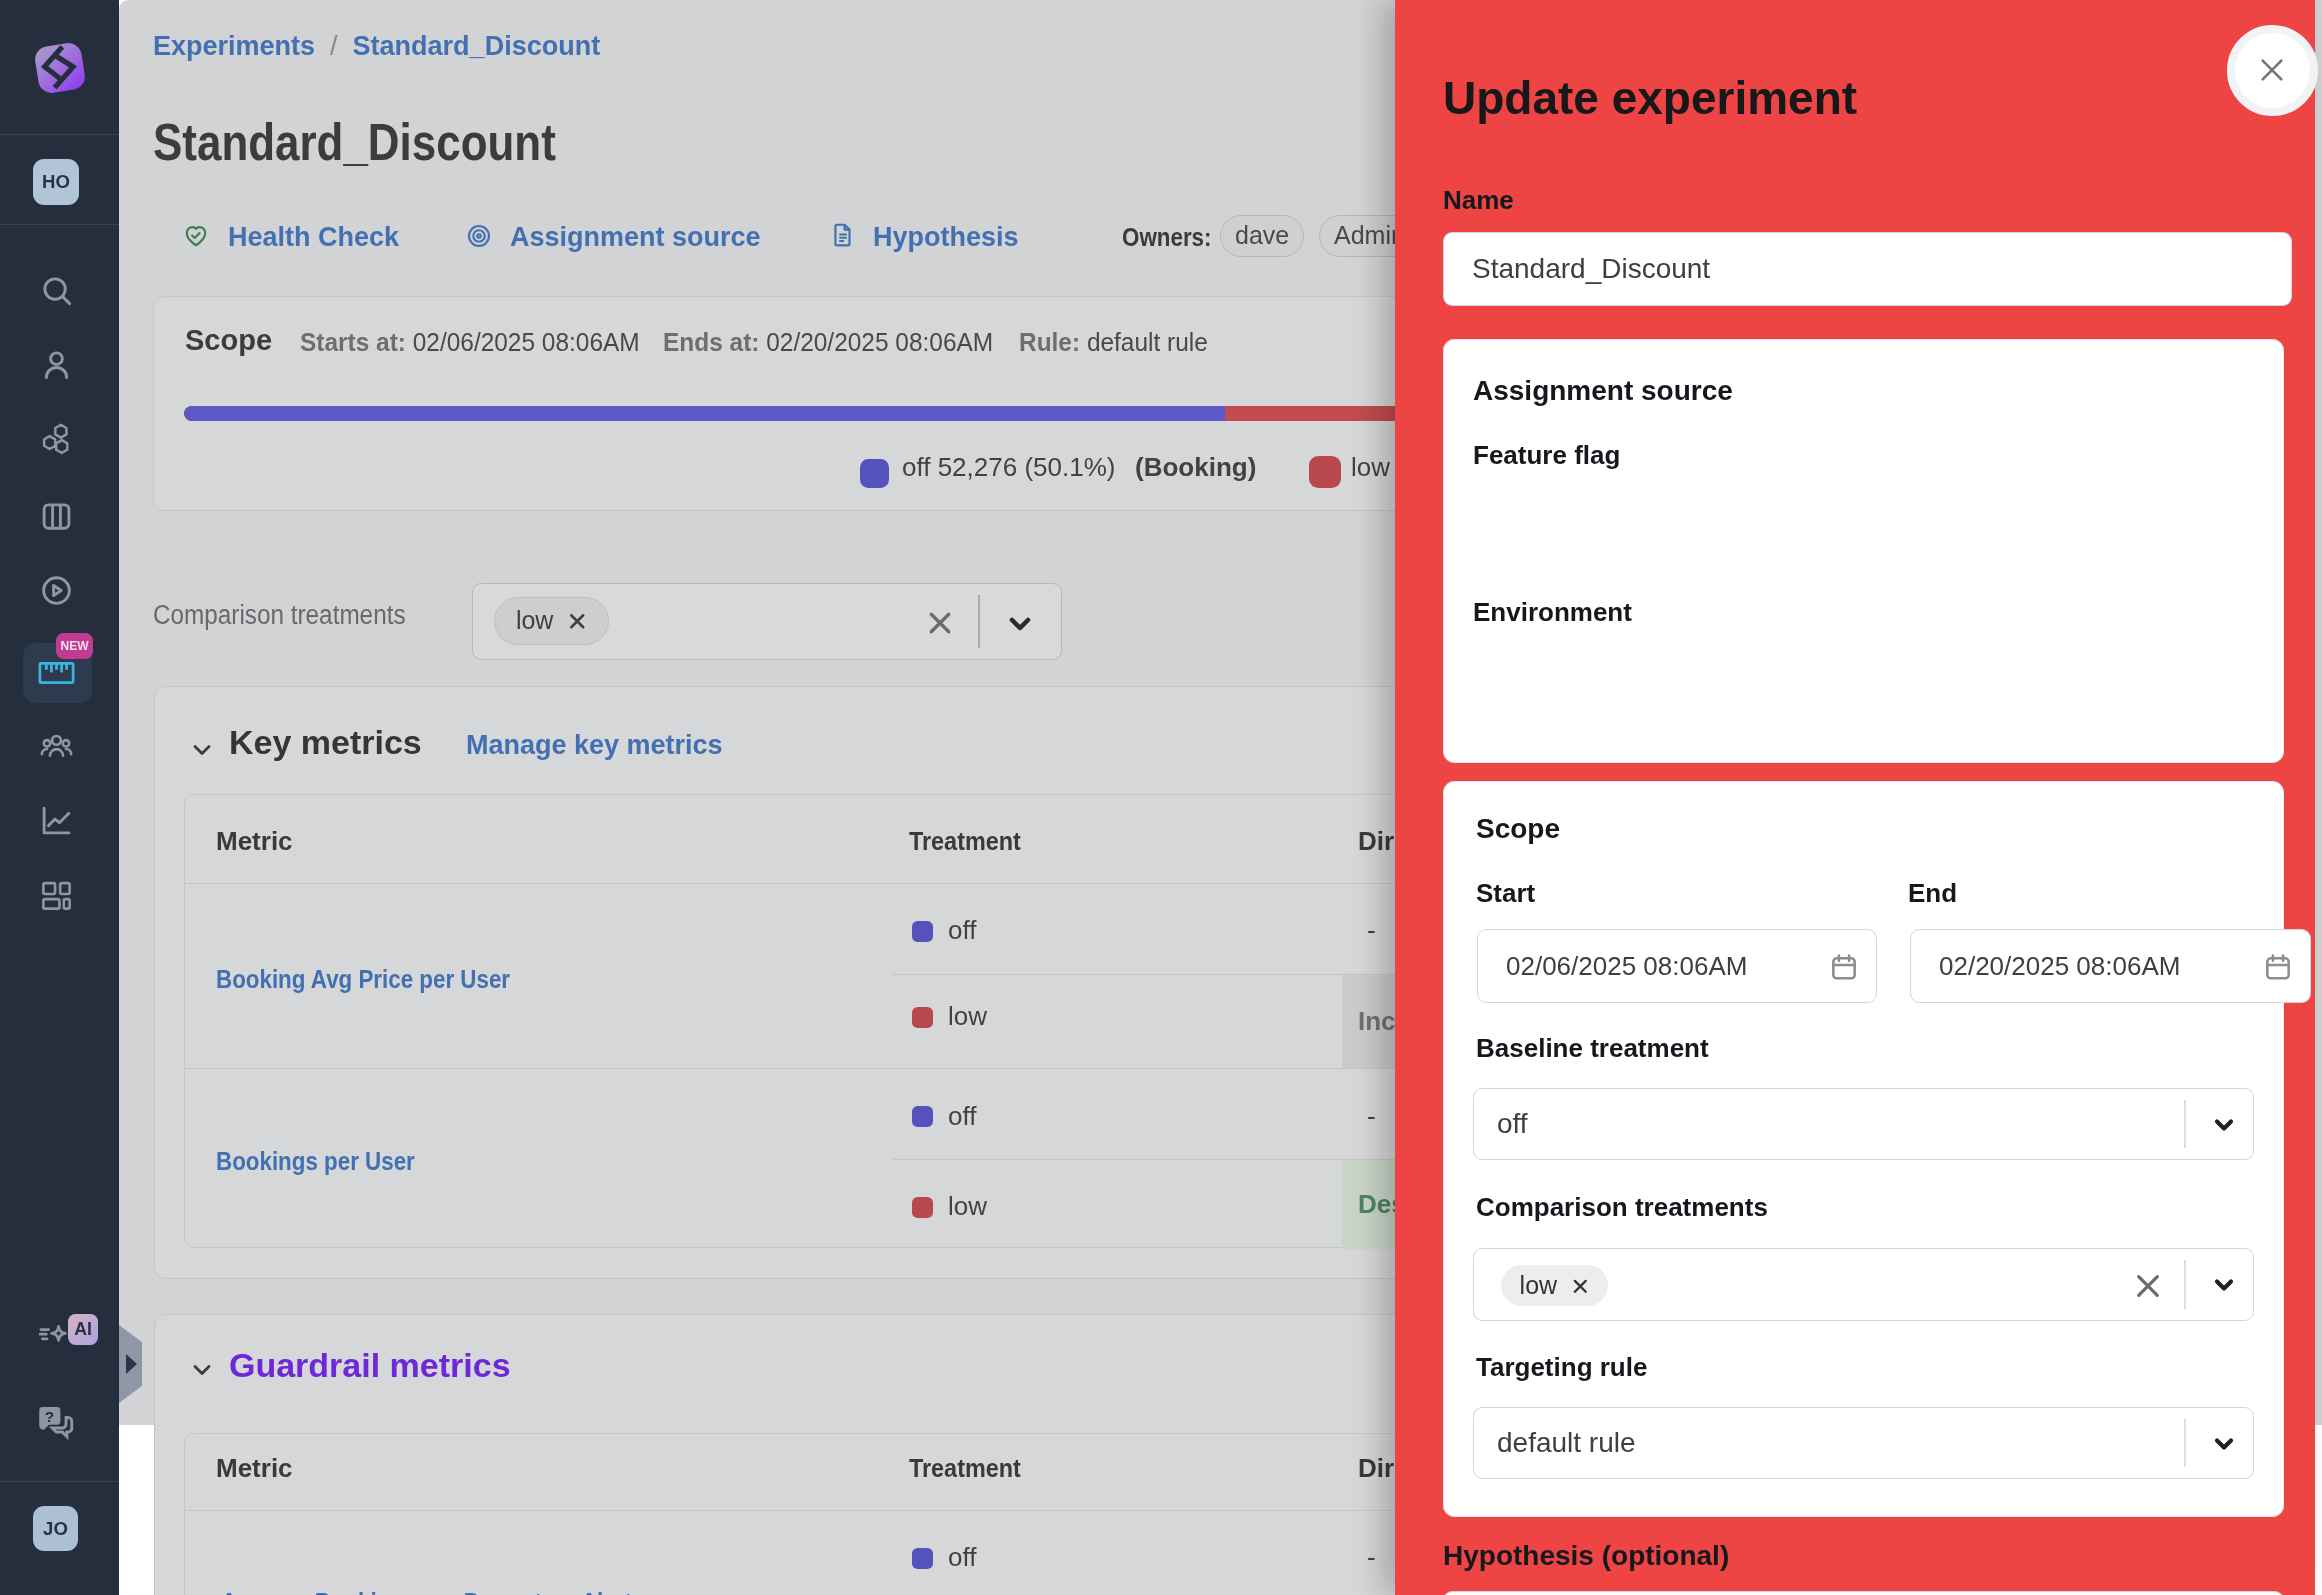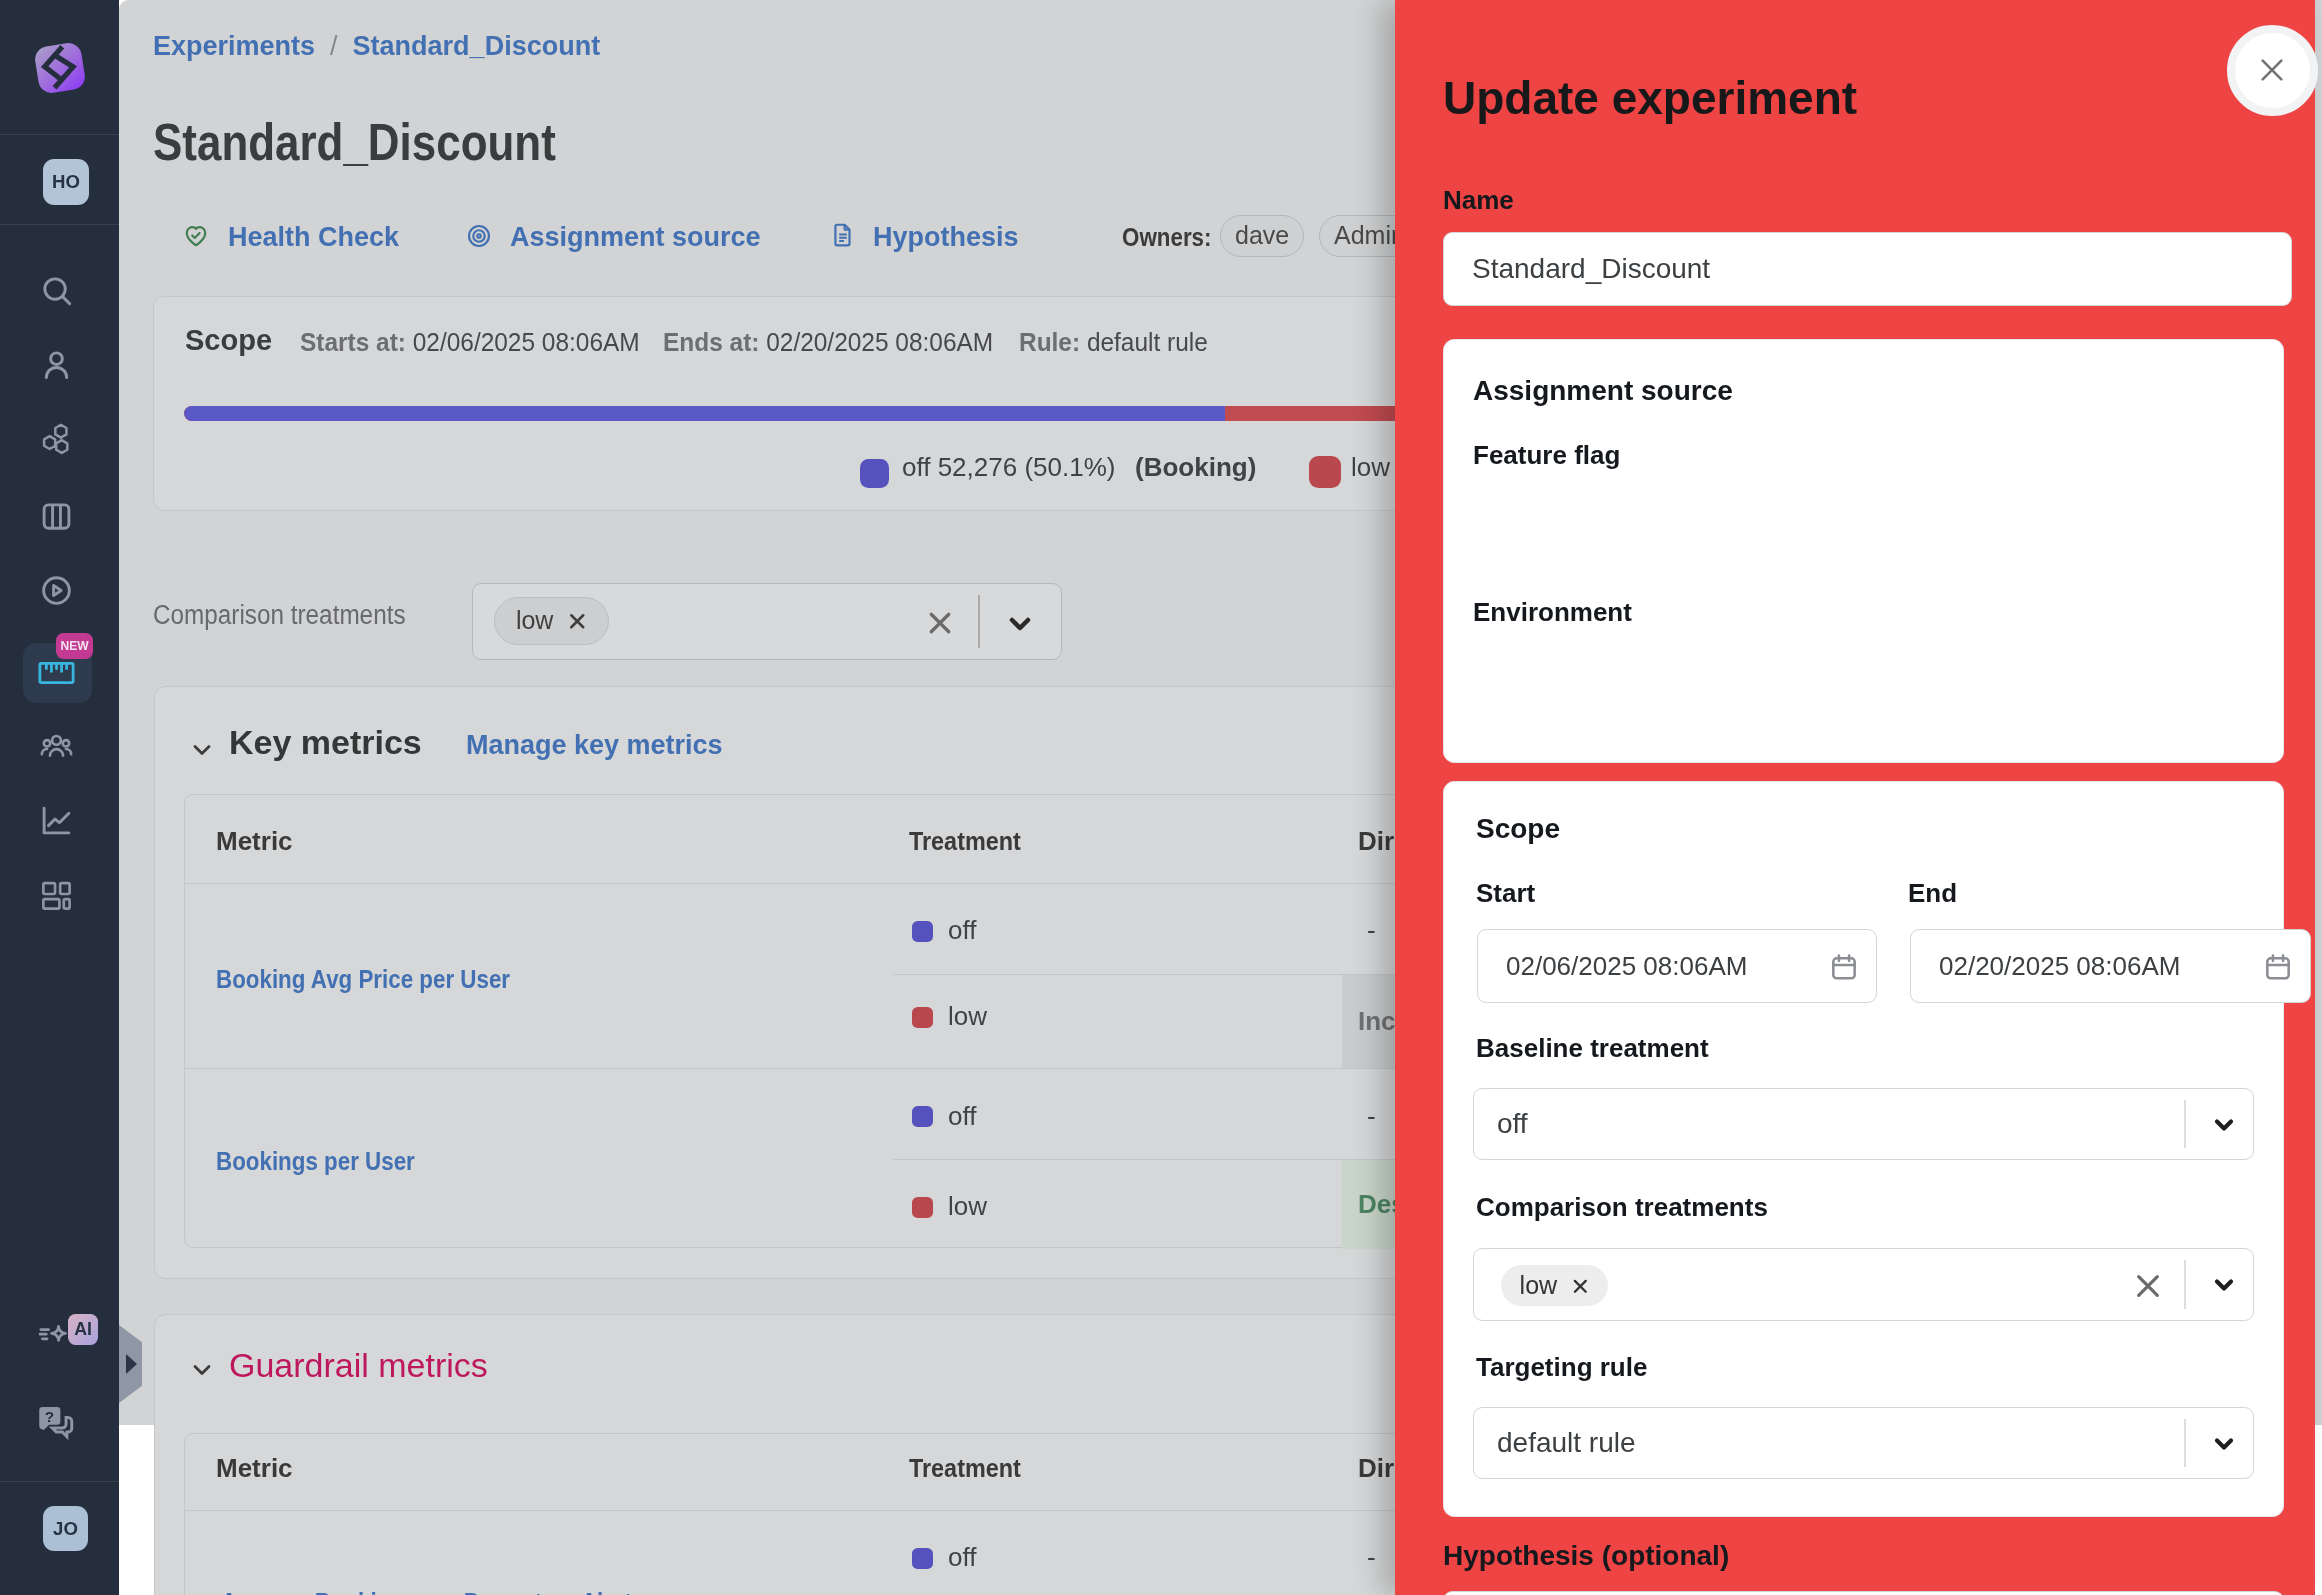--- a/index.html
+++ b/index.html
@@ -3,21 +3,21 @@
 <meta charset="utf-8">
 <style>
 * { margin:0; padding:0; box-sizing:border-box; }
 html,body { width:2322px; height:1595px; font-family:"Liberation Sans", sans-serif; background:#fff; overflow:hidden; }
 body { position:relative; }
 .abs { position:absolute; }
 
 
 #sidebar { position:absolute; left:0; top:0; width:119px; height:1595px; background:#252e3d; }
 #sidebar .div { position:absolute; left:0; width:119px; height:0.9px; background:#39424f; }
-.badge { position:absolute; border-radius:11.2px; background:#b2c5d8; color:#273345; font-weight:bold; display:flex; align-items:center; justify-content:center;margin-left:10px; }
+.badge { position:absolute; border-radius:11.2px; background:#b2c5d8; color:#273345; font-weight:bold; display:flex; align-items:center; justify-content:center; }
 .sic { position:absolute; left:39px; }
 
 
 #main { position:absolute; left:119px; top:0; width:2203px; height:1425px; background:#d2d3d4; border-top-left-radius:9.3px; }
 .blue { color:#4270b2; }
 .card { position:absolute; background:#d6d7d8; border:0.9px solid #c5c6c7; border-radius:11.2px; }
 
 
 #drawer { position:absolute; left:1395px; top:0; width:920px; height:1595px; background:#ef4444; box-shadow:-13px 0 28px rgba(0,0,0,0.22); }
 #drawer .lbl { position:absolute; font-size:26px; font-weight:bold; color:#15181c; }
@@ -200,21 +200,21 @@
     <div class="abs" style="left:1157px; top:364px; width:491px; height:90px; background:#c9d5c9; font-size:26px; font-weight:bold; color:#4c8562; line-height:90px; padding-left:16px;">Desirable</div>
     <div class="abs" style="left:708px; top:364px; width:941px; height:0.9px; background:#c3c4c5;"></div>
     <div class="abs" style="left:727px; top:402px; width:20.5px; height:20.5px; border-radius:5.6px; background:#b8484d;"></div>
     <div class="abs" style="left:763px; top:396px; font-size:26px; color:#414244;">low</div>
   </div>
 
   <div class="card" style="left:35px; top:1314px; width:1678px; height:466px;"></div>
   <svg class="abs" style="left:69px; top:1356px;" width="28" height="28" viewBox="0 0 24 24" fill="none">
       <path d="M6 9l6 6 6-6" stroke="#3c3c3d" stroke-width="2.4" stroke-linecap="round" stroke-linejoin="round"></path>
     </svg>
-  <div class="abs" style="left:110px; top:1346px; font-size:34px; font-weight:normal; color:#be185d;">Guardrail metrics</div>
+  <div class="abs" style="left:110px; top:1346px; font-size:34px; font-weight:bold; color:#6d28d9;">Guardrail metrics</div>
   <div class="abs" style="left:65px; top:1433px; width:1648px; height:280px; border:0.9px solid #c5c6c7; border-radius:9.3px;">
     <div class="abs" style="left:31px; top:18.6px; font-size:26px; font-weight:bold; color:#3a3a3b;">Metric</div>
     <div class="abs" style="left:724px; top:18.6px; font-size:26px; font-weight:bold; color:#3a3a3b; transform:scaleX(0.9); transform-origin:left top;">Treatment</div>
     <div class="abs" style="left:1173px; top:18.6px; font-size:26px; font-weight:bold; color:#3a3a3b;">Direction</div>
     <div class="abs" style="left:0; top:76px; width:100%; height:0.9px; background:#c5c6c7;"></div>
     <div class="abs" style="left:727px; top:114px; width:20.5px; height:20.5px; border-radius:5.6px; background:#5551bd;"></div>
     <div class="abs" style="left:763px; top:108px; font-size:26px; color:#414244;">off</div>
     <div class="abs" style="left:1182px; top:108px; font-size:26px; color:#414244;">-</div>
     <div class="abs blue" style="left:36px; top:153px; font-size:26px; font-weight:bold; transform:scaleX(0.86); transform-origin:left top; white-space:nowrap;">Average Bookings per Promoters Alert</div>
   </div>

